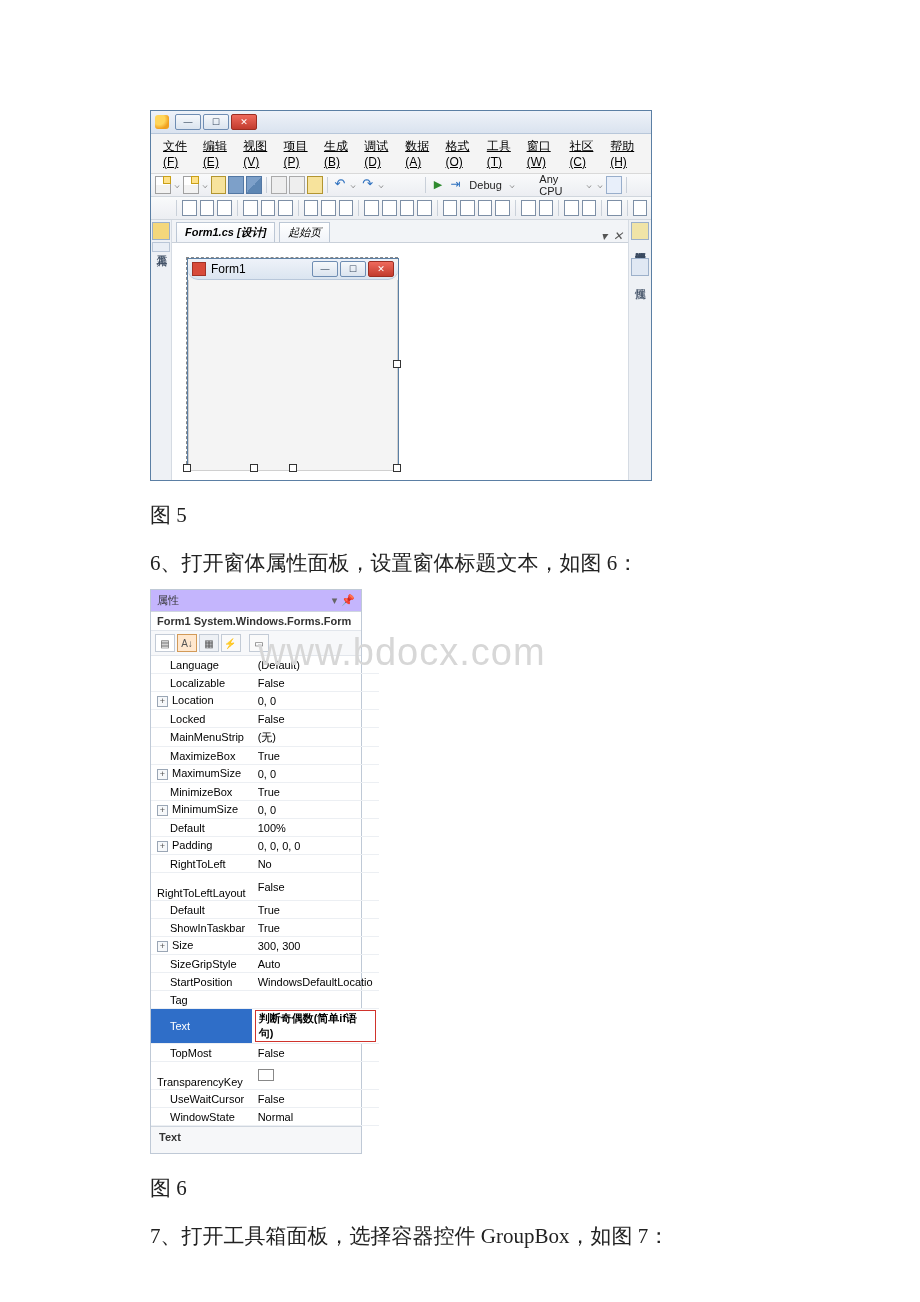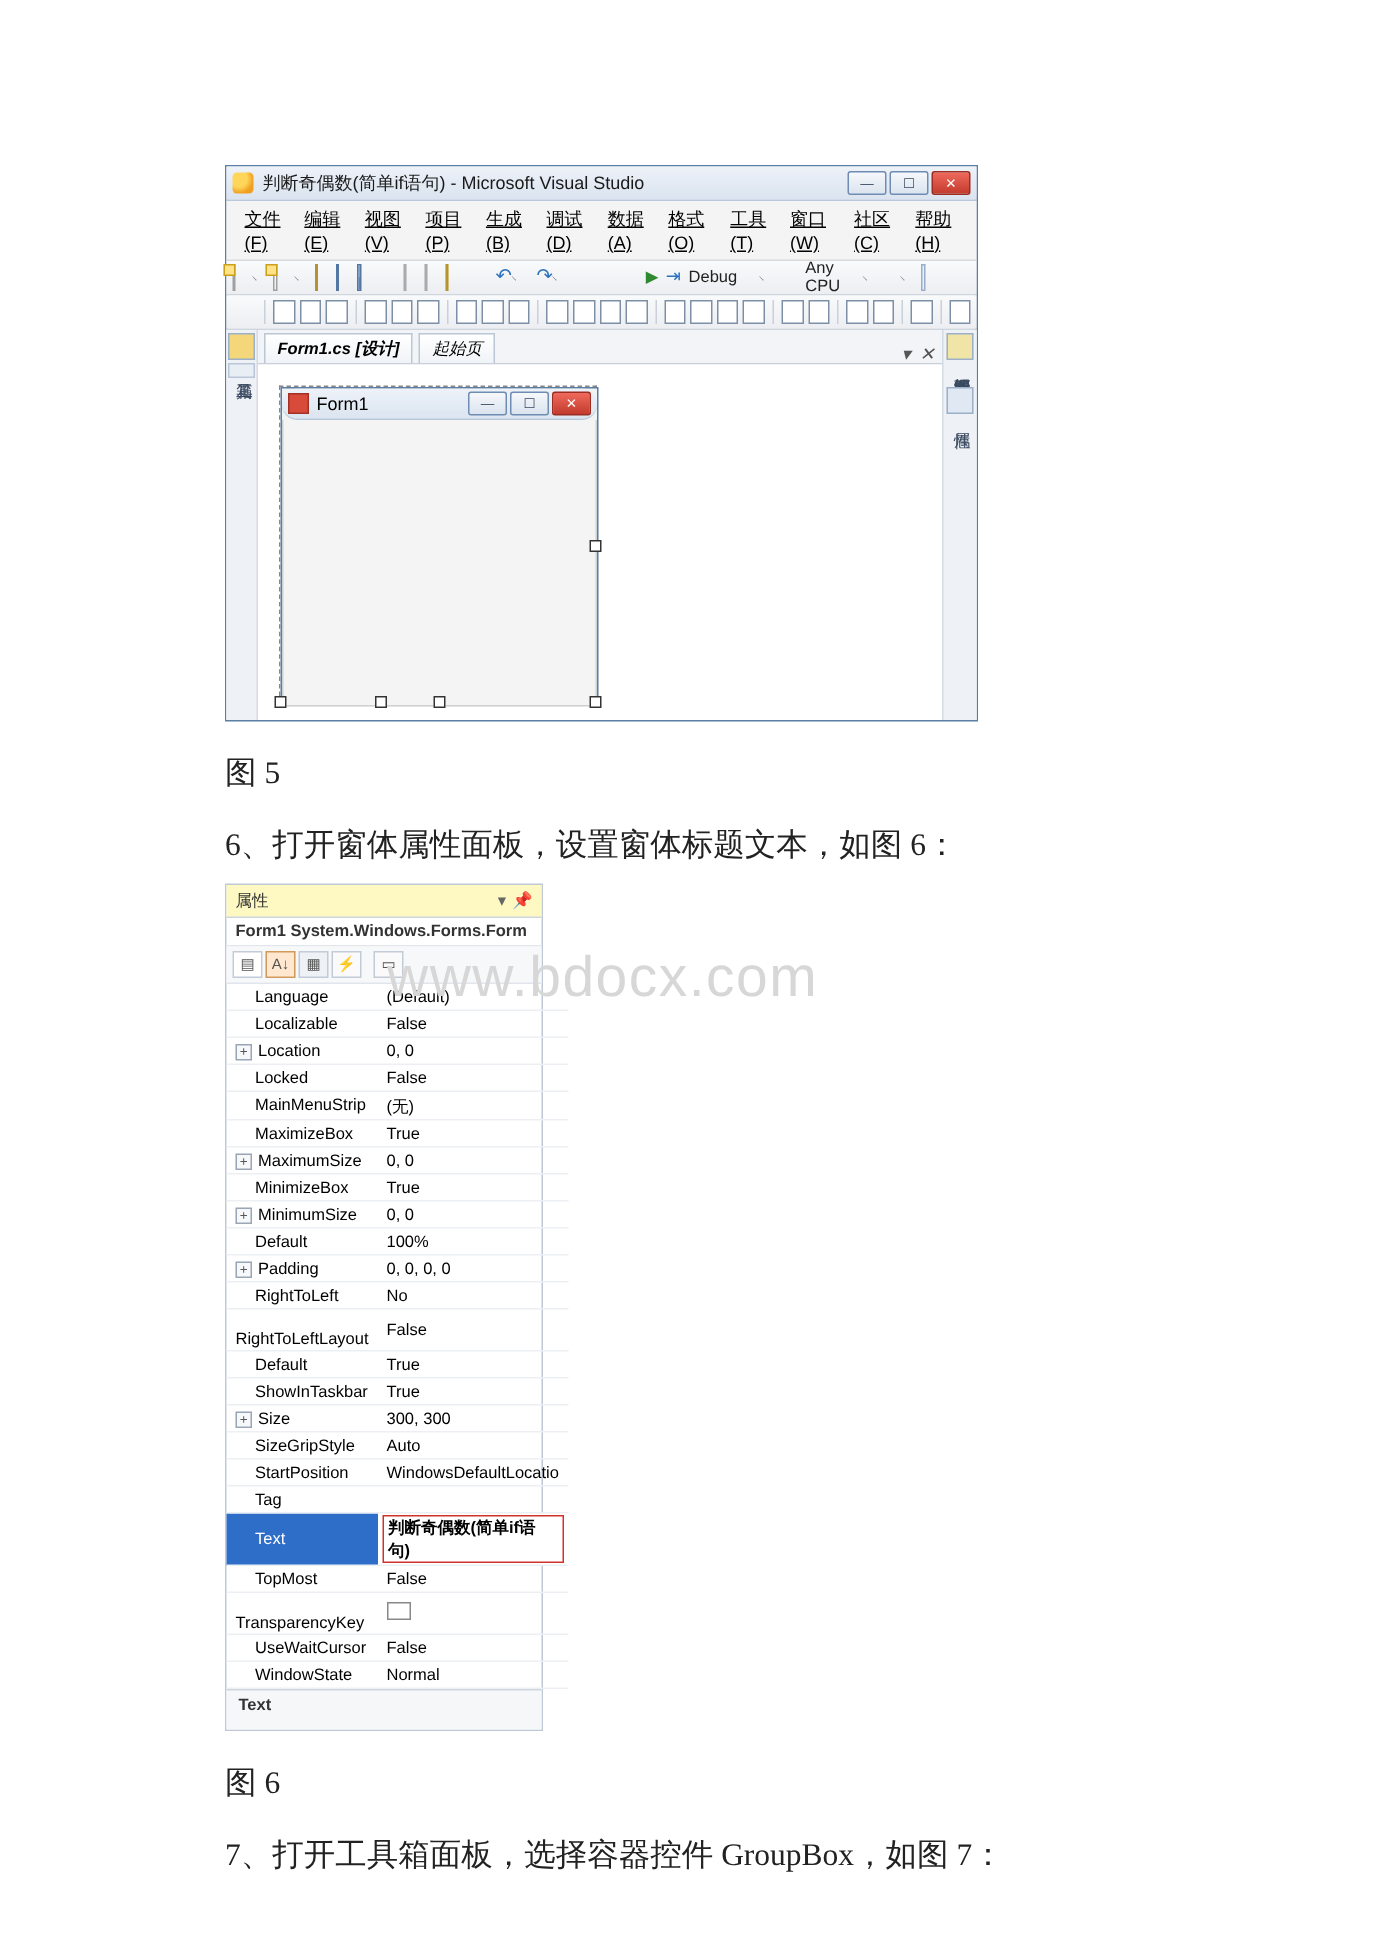--- a/index.html
+++ b/index.html
@@ -64,21 +64,21 @@
     background: #f4f4f4;
     border-bottom: 1px solid #d9d9d9;
   }
   .vs-menuitem { padding: 2px 6px; font-size: 12px; cursor: default; text-decoration: underline; }
   .vs-toolbar {
     height: 22px;
     background: linear-gradient(#f9fafb,#eceef2);
     border-bottom: 1px solid #d0d6dd;
     display: flex; align-items: center;
     padding: 0 4px;
-    gap: 12px;
+    gap: 2px;
   }
   .vs-toolbar2 {
     height: 22px;
     background: linear-gradient(#f9fafb,#eceef2);
     border-bottom: 1px solid #d0d6dd;
     display: flex; align-items: center;
     padding: 0 4px;
     gap: 3px;
   }
   .tb-icon {
@@ -204,21 +204,21 @@
     color: #333;
   }
   
   .prop-panel {
     width: 210px;
     border: 1px solid #bfc9d6;
     background: #fff;
     font-size: 11px;
   }
   .prop-header {
-    background: #fef9c3;
+    background: #c4b5fd;
     border-bottom: 1px solid #cfd6df;
     padding: 3px 6px;
     display:flex; align-items:center;
     color:#333;
     justify-content:flex-end;
   }
   .prop-header .pin{margin-left:auto;display:flex;gap:4px;color:#666;}
   .prop-sub {
     padding: 3px 6px;
     border-bottom: 1px solid #e2e6ec;
@@ -291,21 +291,20 @@
 </style>
 </head>
 <body>
 
 <div class="page">
   <div class="indent">
 
     <div class="vs-window">
       <div class="vs-titlebar">
         <div class="vs-title-icon"></div>
-        <div class="vs-title-text">判断奇偶数(简单if语句) - Microsoft Visual Studio</div>
         <div class="win-btns">
           <div class="win-btn">—</div>
           <div class="win-btn">☐</div>
           <div class="win-btn close">✕</div>
         </div>
       </div>
 
       <div class="vs-menubar">
         <span class="vs-menuitem">文件(F)</span>
         <span class="vs-menuitem">编辑(E)</span>

